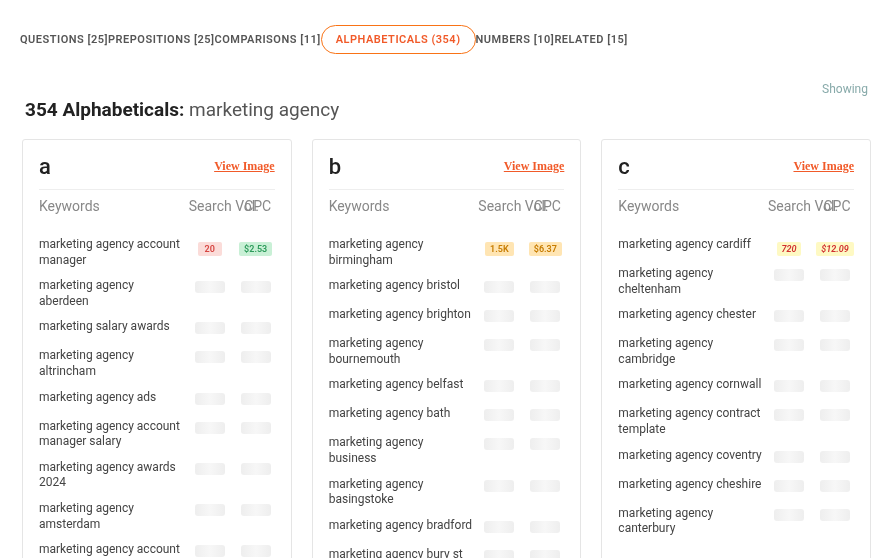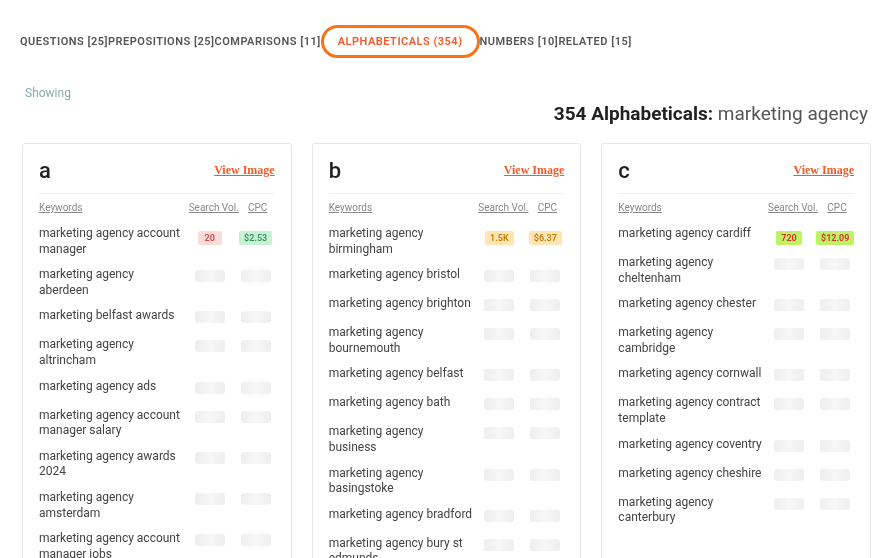--- a/index.html
+++ b/index.html
@@ -22,37 +22,37 @@
     font-size: 11px;
     font-weight: 600;
     letter-spacing: 0.5px;
     color: #555;
     cursor: pointer;
     text-transform: uppercase;
     white-space: nowrap;
   }
   .tab.active {
     color: #f15a29;
-    border: 3px solid #f97316;
+    border: 1px solid #f97316;
     border-radius: 20px;
     padding: 7px 14px;
   }
   
   .heading-area {
     padding: 10px 25px 18px 25px;
   }
   .showing {
     font-size: 12px;
     color: #8aa;
     margin-bottom: 2px;
+    text-align: right;
   }
   .heading {
     font-size: 19px;
     color: #222;
-    text-align: right;
   }
   .heading .bold { font-weight: 700; }
   .heading .light { font-weight: 400; color: #555; }
   
   .cards {
     display: flex;
     gap: 20px;
     padding: 0 22px;
   }
   .card {
@@ -80,24 +80,23 @@
   .view-image {
     font-size: 12px;
     color: #f15a29;
     font-weight: 600;
     text-decoration: underline;
     cursor: pointer;
     font-family: Liberation Serif, serif;
   }
   .col-heads {
     display: flex;
-    font-size: 10px;
+    font-size: 14px;
     color: #888;
-    margin-bottom: 8px;
-    text-decoration: underline;
+    margin-bottom: 18px;
   }
   .col-kw { flex: 1; }
   .col-sv { width: 52px; text-align: left; white-space: nowrap; }
   .col-cpc { width: 34px; text-align: center; }
   .row {
     display: flex;
     align-items: flex-start;
     min-height: 20px;
     padding: 5px 0;
   }
@@ -114,21 +113,21 @@
     display: inline-block;
     font-size: 9px;
     font-weight: 600;
     padding: 2px 5px;
     border-radius: 2px;
     min-width: 24px;
   }
   .badge-red-light { background: #fbdcd9; color: #d64541; }
   .badge-green { background: #c9f0d6; color: #2d9b5b; }
   .badge-orange { background: #ffe5b3; color: #c77c00; }
-  .badge-red { background: #bef264; color: #d12f2f; }
+  .badge-red { background: #fef9c3; color: #d12f2f; font-style: italic; }
   .blur-pill {
     display: inline-block;
     height: 12px;
     border-radius: 3px;
     background: linear-gradient(90deg,#eee,#f7f7f7,#eee);
   }
   .blur-sv { width: 30px; }
   .blur-cpc { width: 30px; }
 </style>
 </head>
@@ -166,21 +165,21 @@
         <div class="kw">marketing agency account manager</div>
         <div class="cell-sv"><span class="badge badge-red-light">20</span></div>
         <div class="cell-cpc"><span class="badge badge-green">$2.53</span></div>
       </div>
       <div class="row">
         <div class="kw">marketing agency aberdeen</div>
         <div class="cell-sv"><span class="blur-pill blur-sv"></span></div>
         <div class="cell-cpc"><span class="blur-pill blur-cpc"></span></div>
       </div>
       <div class="row">
-        <div class="kw">marketing belfast awards</div>
+        <div class="kw">marketing salary awards</div>
         <div class="cell-sv"><span class="blur-pill blur-sv"></span></div>
         <div class="cell-cpc"><span class="blur-pill blur-cpc"></span></div>
       </div>
       <div class="row">
         <div class="kw">marketing agency altrincham</div>
         <div class="cell-sv"><span class="blur-pill blur-sv"></span></div>
         <div class="cell-cpc"><span class="blur-pill blur-cpc"></span></div>
       </div>
       <div class="row">
         <div class="kw">marketing agency ads</div>

